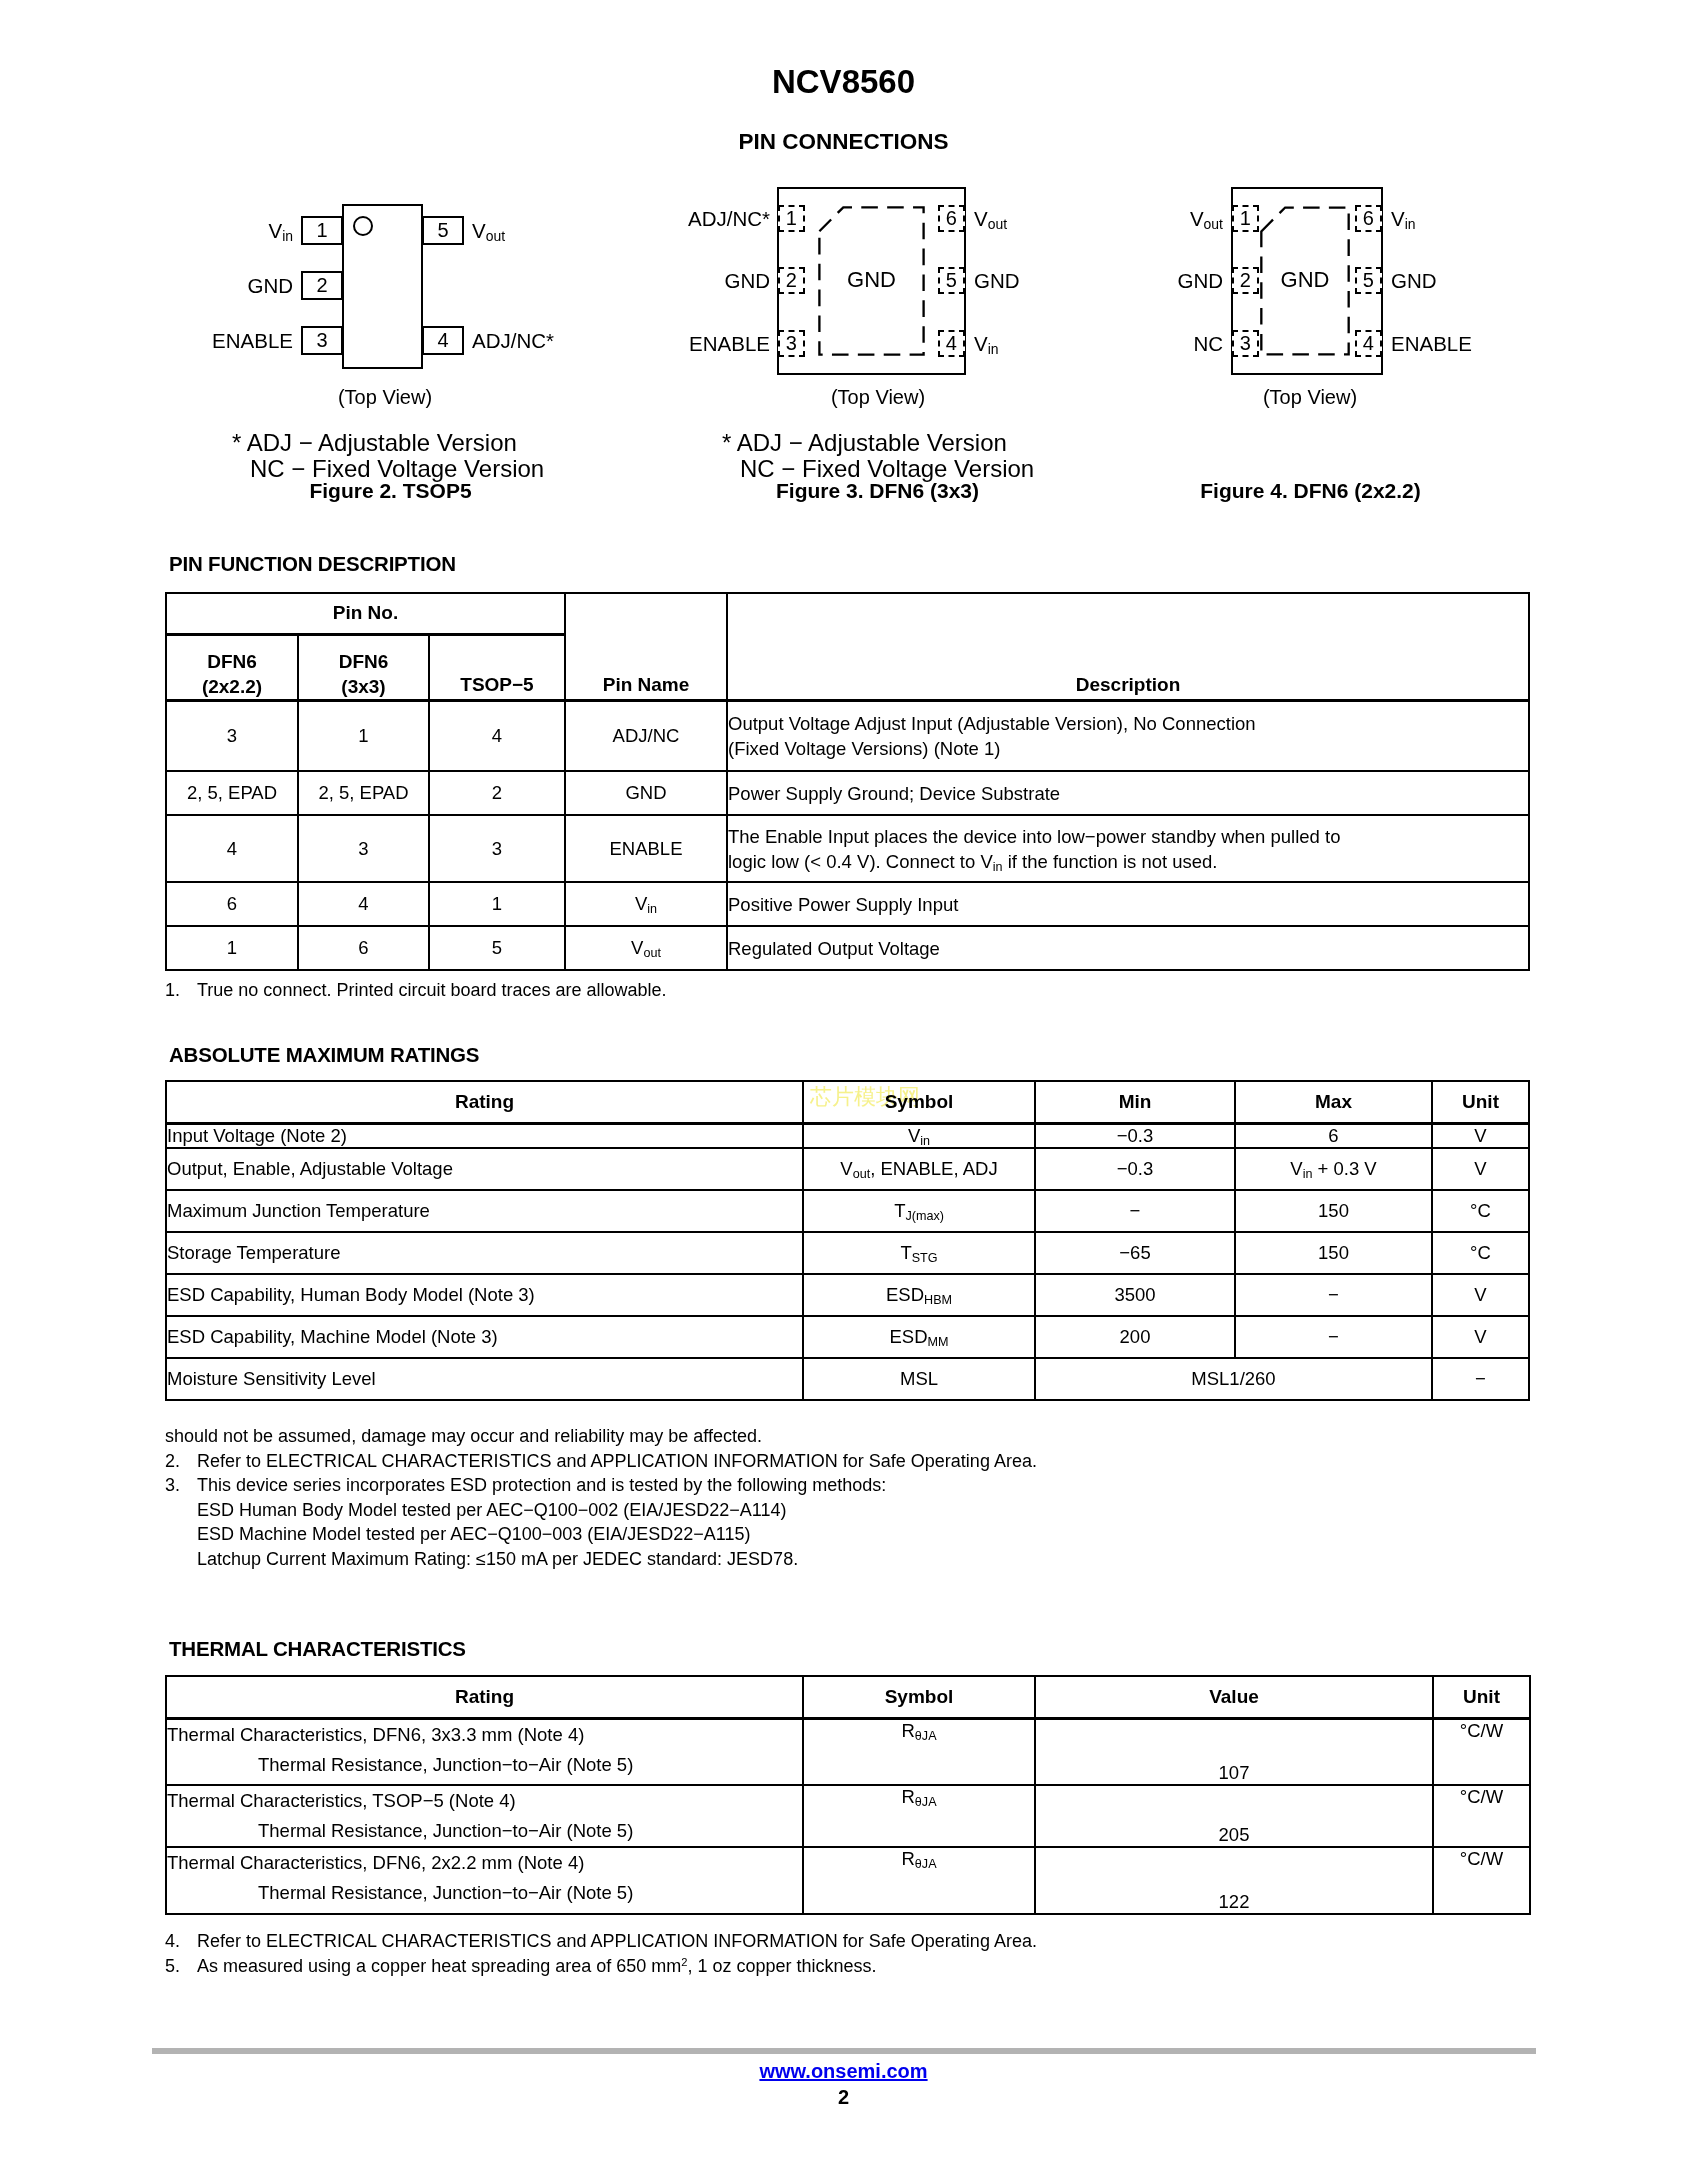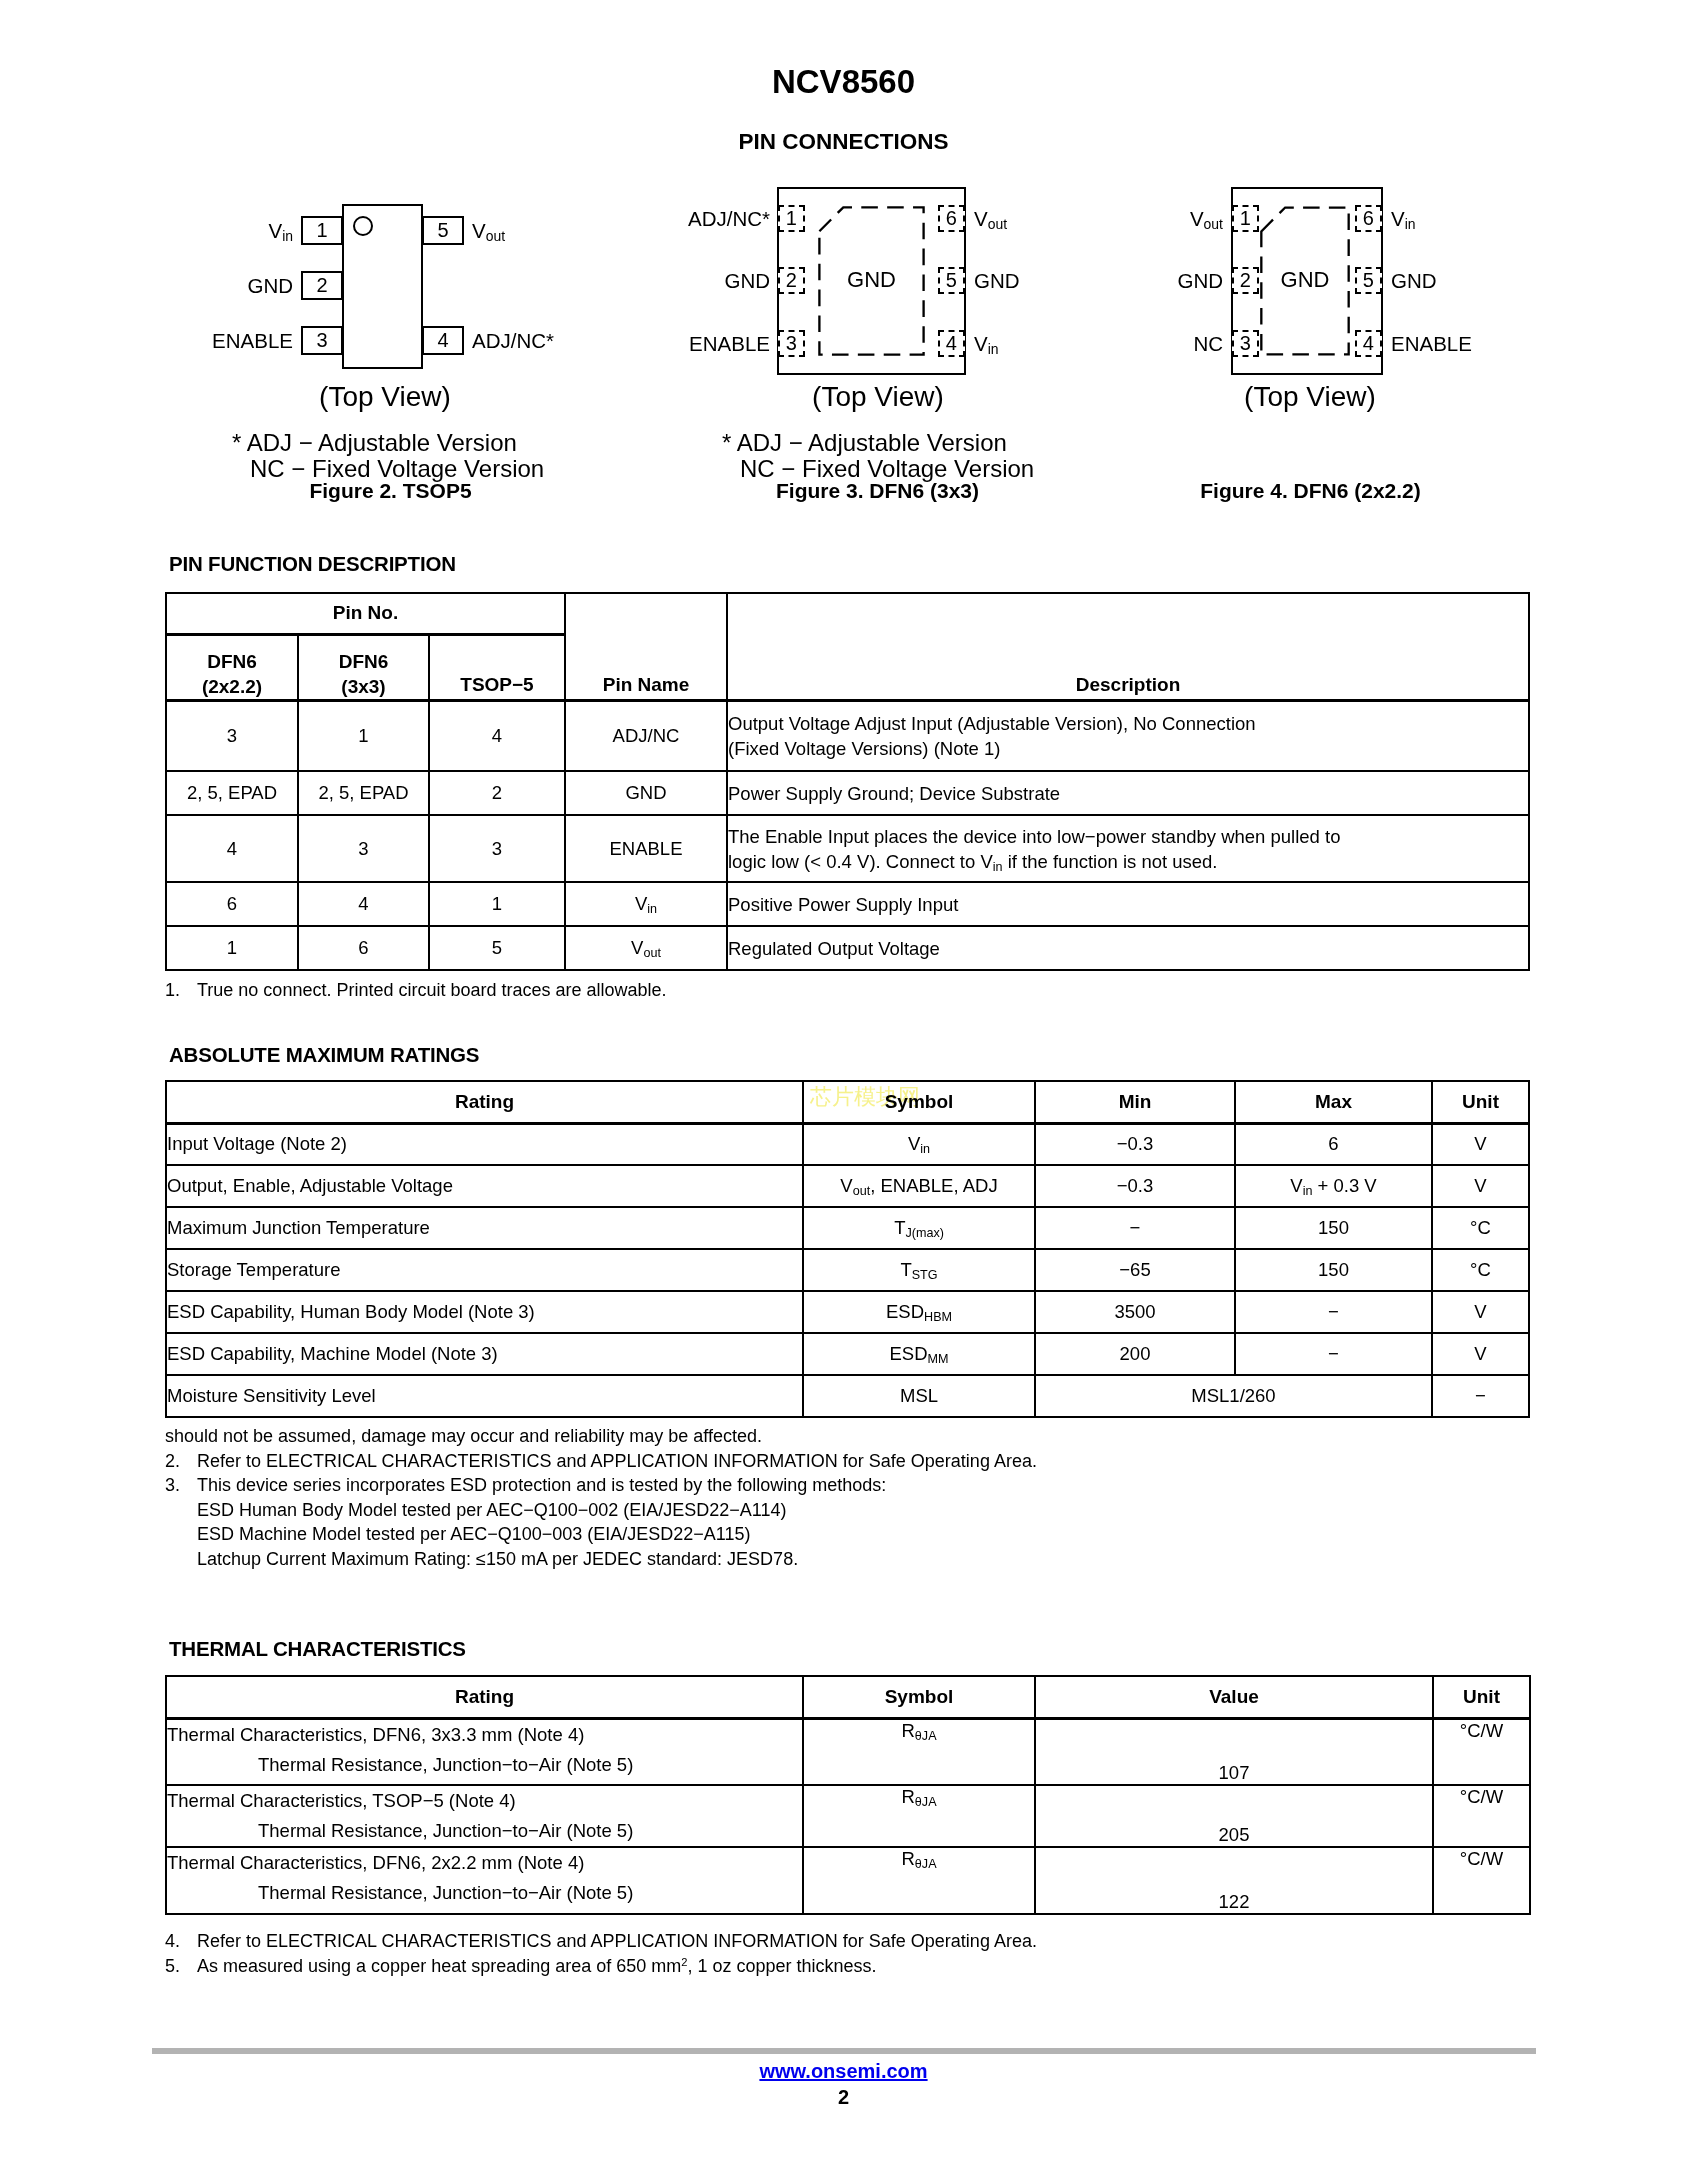--- a/index.html
+++ b/index.html
@@ -12,21 +12,21 @@
   .nw{white-space:nowrap;}
   sub{font-size:0.68em;vertical-align:-0.22em;line-height:0;}
   sup{font-size:0.62em;vertical-align:0.5em;line-height:0;}
 
   
   .pkg{position:absolute;border:2.6px solid #000;background:#fff;box-sizing:border-box;}
   .pinbox{position:absolute;border:2.6px solid #000;background:#fff;box-sizing:border-box;
           display:flex;align-items:center;justify-content:center;font-size:20px;}
   .pinbox.dashed{border:2px dashed #000;}
   .plabel{position:absolute;font-size:20.5px;line-height:29px;white-space:nowrap;}
-  .figtext{position:absolute;font-size:28px;line-height:22.5px;white-space:nowrap;}
+  .figtext{position:absolute;font-size:20px;line-height:22.5px;white-space:nowrap;}
   .figcap{position:absolute;font-size:21px;font-weight:bold;white-space:nowrap;text-align:center;}
   .fignote{position:absolute;font-size:24px;line-height:22.5px;white-space:nowrap;margin-top:15px;}
 
   
   .sechead{position:absolute;font-size:20.5px;font-weight:bold;letter-spacing:-0.2px;white-space:nowrap;}
 
   
   table.ds{position:absolute;border-collapse:collapse;table-layout:fixed;}
   .ds th,.ds td{border-left:2px solid #000;border-right:2px solid #000;
                 border-top:2.6px solid #000;border-bottom:2.6px solid #000;
@@ -232,21 +232,21 @@
     <thead>
       <tr style="height:42px;">
         <th>Rating</th>
         <th>Symbol</th>
         <th>Min</th>
         <th>Max</th>
         <th>Unit</th>
       </tr>
     </thead>
     <tbody>
-      <tr style="height:42px;">
+      <tr style="height:24px;">
         <td class="tl nw">Input Voltage (Note 2)</td>
         <td class="tc">V<sub>in</sub></td>
         <td class="tc">−0.3</td>
         <td class="tc">6</td>
         <td class="tc">V</td>
       </tr>
       <tr style="height:42px;">
         <td class="tl nw">Output, Enable, Adjustable Voltage</td>
         <td class="tc">V<sub>out</sub>, ENABLE, ADJ</td>
         <td class="tc">−0.3</td>

